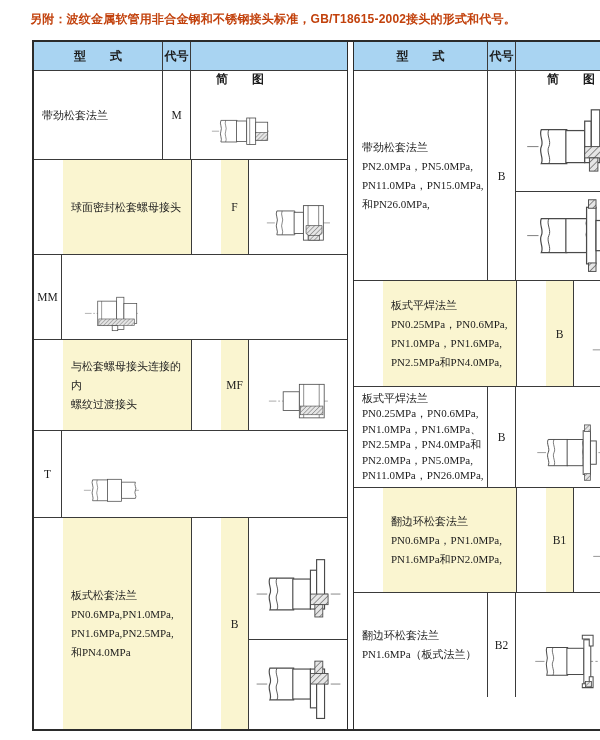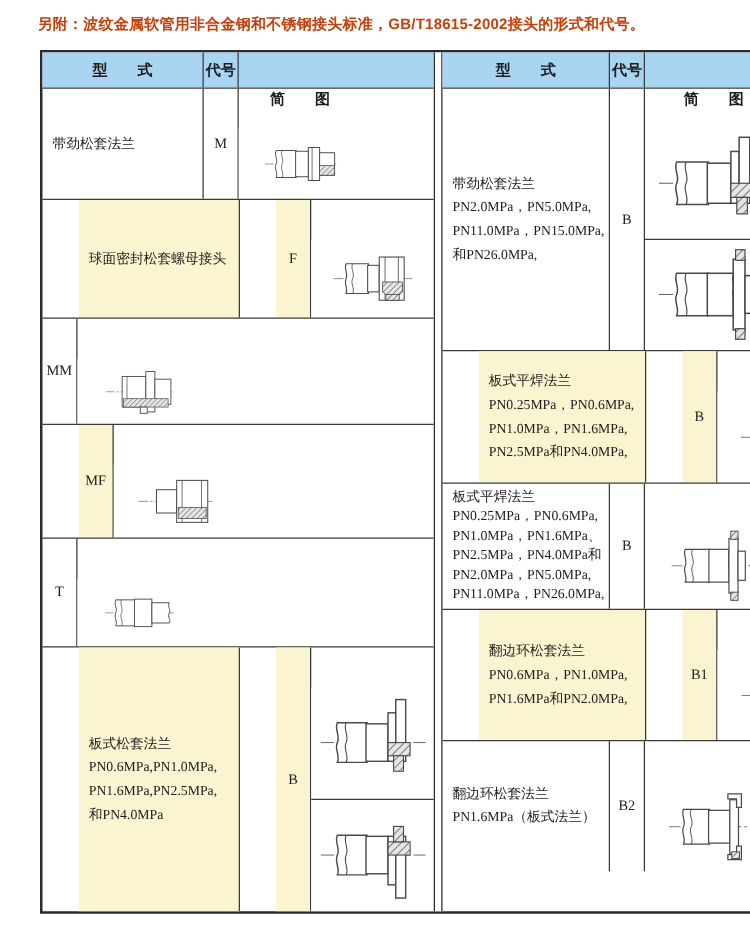--- a/index.html
+++ b/index.html
@@ -192,20 +192,22 @@
         <div class="cell c-diag">
           <div class="dsub">
               <svg class="diag" viewBox="0 0 100 84">
                 <use href="#g-mm"></use>
               </svg>
             </div>
         </div>
       </div>
 
       <div class="trow" style="height:91px">
+        <div class="cell c-type hl">与松套螺母接头连接的内
+螺纹过渡接头</div>
         <div class="cell c-code hl">MF</div>
         <div class="cell c-diag">
           <div class="dsub">
               <svg class="diag" viewBox="0 0 100 84">
                 <use href="#g-mf"></use>
               </svg>
             </div>
         </div>
       </div>
 

